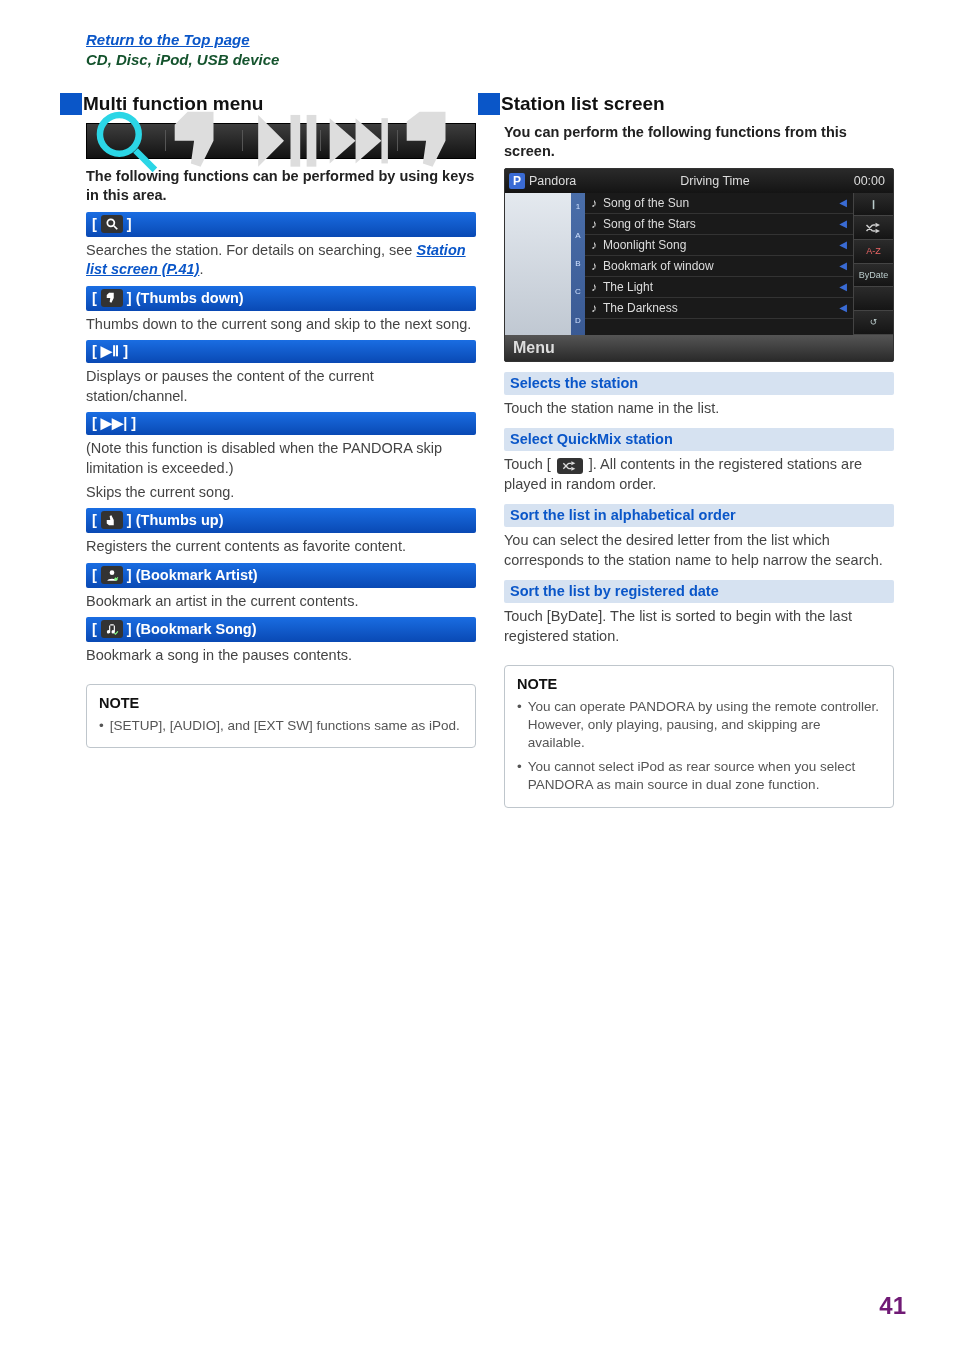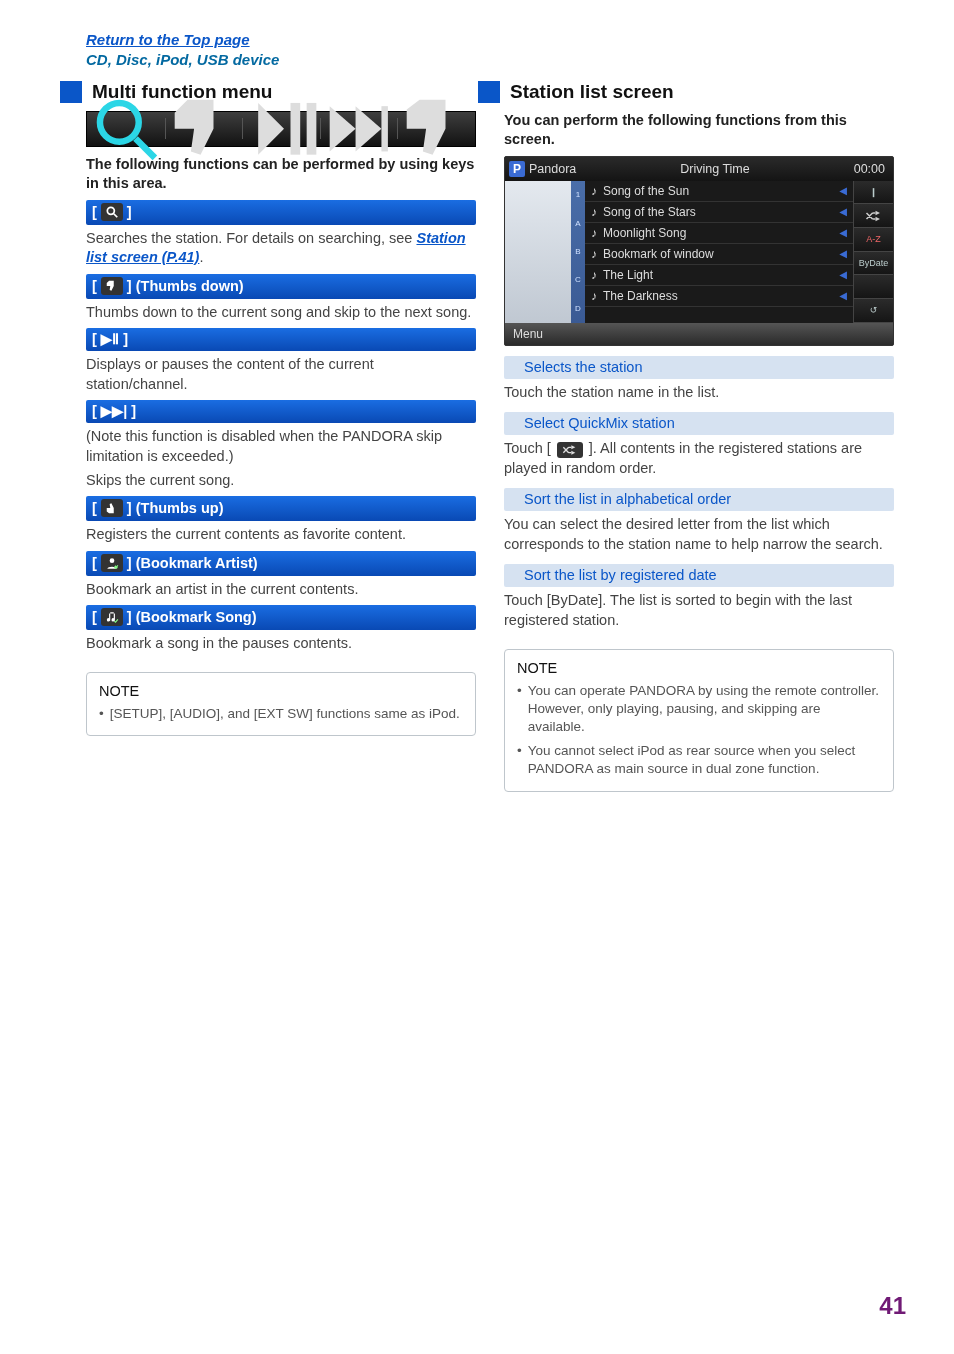--- a/index.html
+++ b/index.html
@@ -17,31 +17,31 @@
     min-height: 1354px;
   }
   .top-links {
     font-weight: 700;
     font-size: 15px;
     font-style: italic;
     line-height: 1.35;
     margin-bottom: 6px;
   }
   .top-link-blue { color: #0a56c8; text-decoration: underline; }
-  .top-link-red { color: #0369a1; }
+  .top-link-red { color: #14532d; }
   .columns {
     display: flex;
     gap: 28px;
   }
   .col { flex: 1 1 0; min-width: 0; }
   .sec-head {
     display: flex;
     align-items: center;
-    gap: 10px;
-    margin: 4px 0 8px -26px;
+    gap: 1px;
+    margin: 16px 0 8px -26px;
   }
   .sec-sq {
     width: 22px; height: 22px;
     background: #0a56c8;
   }
   .sec-title {
     font-size: 19px;
     font-weight: 700;
     color: #111;
   }
@@ -81,34 +81,34 @@
   }
   .link-txt {
     color: #0a56c8;
     font-weight: 700;
     font-style: italic;
     text-decoration: underline;
   }
   .item-header {
     background: #d6e2f1;
     color: #0a56c8;
-    font-weight: 400;
+    font-weight: 700;
     font-size: 14.5px;
-    padding: 3px 20px 4px;
+    padding: 3px 6px 4px;
     border-radius: 2px;
     margin-top: 10px;
   }
   .note-box {
     border: 1px solid #bfc6cc;
     border-radius: 4px;
     padding: 10px 12px 12px;
     margin-top: 18px;
   }
   .note-title {
-    font-weight: 400;
+    font-weight: 700;
     font-size: 14.5px;
     margin-bottom: 4px;
     color: #111;
   }
   .note-li {
     font-size: 13.5px;
     color: #555;
     line-height: 1.35;
     display: flex;
     gap: 6px;
@@ -218,21 +218,22 @@
     display: flex;
     align-items: center;
     justify-content: center;
     background: linear-gradient(#2b2b2b,#151515);
     font-size: 9px;
     color: #bcc;
   }
   .dev-menu {
     background: linear-gradient(#555,#2a2a2a);
     padding: 4px 8px;
-    font-size: 12px;
+    font-size: 16px;
+    font-weight: bold;
   }
   .inline-tile {
     display: inline-flex;
     align-items: center;
     justify-content: center;
     width: 26px; height: 16px;
     background: #333;
     border-radius: 3px;
     vertical-align: -3px;
     margin: 0 2px;

